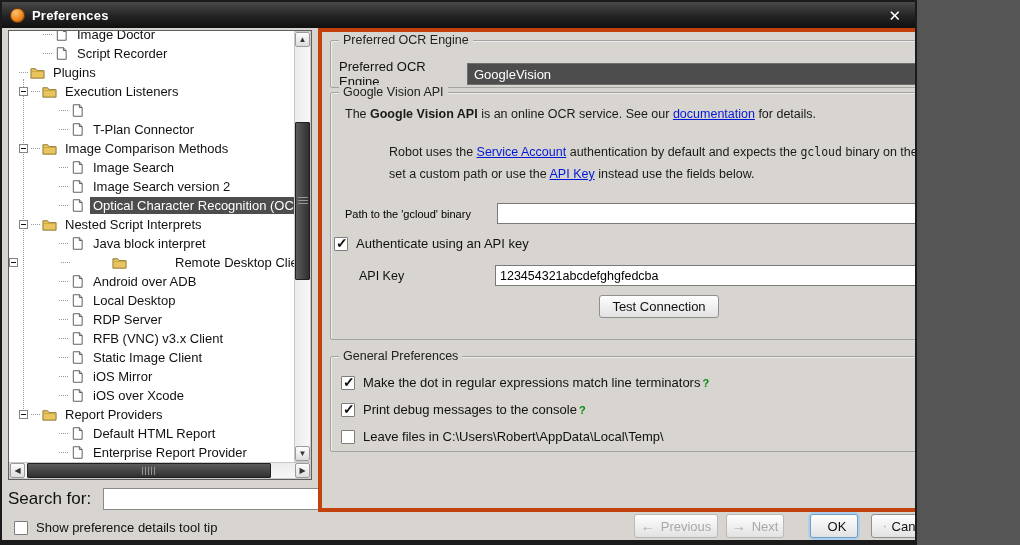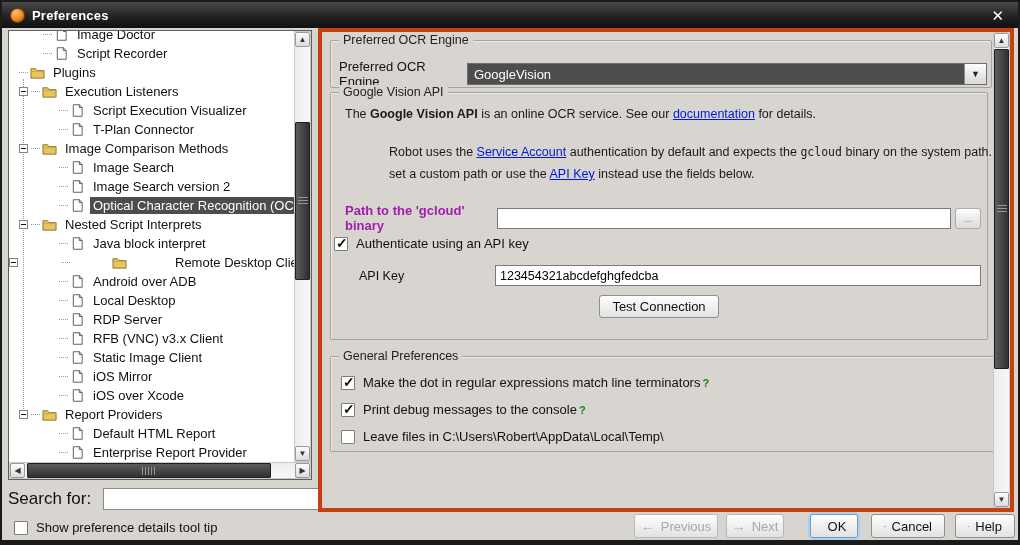--- a/index.html
+++ b/index.html
@@ -1,19 +1,19 @@
 <!DOCTYPE html>
 <html><head>
 <meta charset="utf-8">
 <style>
   * { box-sizing: border-box; margin: 0; padding: 0; }
   html,body { background:#555; }
   body { font-family:"Liberation Sans", sans-serif; }
   .window {
-    position:relative; width:1020px; height:545px;
+    position:relative; width:917px; height:545px;
     border:2px solid #1b1b1b; border-bottom-width:5px;
     background:#d8d5d0; overflow:hidden;
   }
   
   .titlebar {
     position:absolute; left:0; top:0; right:0; height:26px;
     background:linear-gradient(#4a4a4a,#232323 55%,#101010);
     display:flex; align-items:center; padding:0 8px; color:#fff;
   }
   .app-icon { width:15px; height:15px; border-radius:50%;
@@ -86,21 +86,21 @@
   .combo-value { flex:1; color:#fff; font-size:13px; padding:0 6px; white-space:nowrap; overflow:hidden; }
   .combo-btn { width:22px; height:20px; background:linear-gradient(#fdfdfd,#d8d8d8);
     border-left:1px solid #8d8d8d; display:flex; align-items:center; justify-content:center;
     font-size:9px; color:#222; }
   .para { position:absolute; font-size:12.5px; color:#1a1a1a; line-height:22px; }
   .p1 { left:14px; top:10px; }
   .p2 { left:14px; top:48px; width:632px;margin-left:44px; }
   .lnk { color:#0018d8; text-decoration:underline; cursor:pointer; }
   .code { font-family:"DejaVu Sans Mono",monospace; font-size:11.5px; }
   .path-row { position:absolute; left:14px; top:110px; right:6px; display:flex; align-items:center; }
-  .path-label { font-size:13px; color:#a21caf; width:152px; flex:0 0 auto;font-weight:bold; }
+  .path-label { font-size:11px; color:#000000; width:152px; flex:0 0 auto; }
   .txt-input { height:21px; border:1px solid #7a7a7a; background:#fff;
     font:12.5px "Liberation Sans",sans-serif; padding:0 4px; }
   .path-input { flex:1; }
   .browse-btn { width:26px; height:21px; margin-left:4px;
     background:linear-gradient(#fdfdfd,#dcdcdc); border:1px solid #ababab; border-radius:3px;
     color:#8a8a8a; font-size:11px; }
   .auth-row { position:absolute; left:3px; top:143px; display:flex; align-items:center; }
   .api-row { position:absolute; left:28px; top:172px; right:6px; display:flex; align-items:center; }
   .api-label { font-size:12.5px; color:#111; width:136px; flex:0 0 auto; }
   .api-input { flex:1; }
@@ -167,21 +167,20 @@
               <path d="M1 5.5 h14" stroke="#c9a53f" stroke-width="1"></path>
             </svg>
             <span class="t-label">Execution Listeners</span>
           </div>
           <div class="trow" style="padding-left: 50px;">
             <span class="stub"></span>
             <svg class="t-icon" viewBox="0 0 12 14">
               <path d="M1.5 .8 h6.5 l3 3 v9.4 H1.5 z" fill="#fff" stroke="#555" stroke-width="1"></path>
               <path d="M8 .8 v3 h3" fill="none" stroke="#555" stroke-width="1"></path>
             </svg>
-            <span class="t-label">Script Execution Visualizer</span>
           </div>
           <div class="trow" style="padding-left: 50px;">
             <span class="stub"></span>
             <svg class="t-icon" viewBox="0 0 12 14">
               <path d="M1.5 .8 h6.5 l3 3 v9.4 H1.5 z" fill="#fff" stroke="#555" stroke-width="1"></path>
               <path d="M8 .8 v3 h3" fill="none" stroke="#555" stroke-width="1"></path>
             </svg>
             <span class="t-label">T-Plan Connector</span>
           </div>
           <div class="trow" style="padding-left: 10px;">

